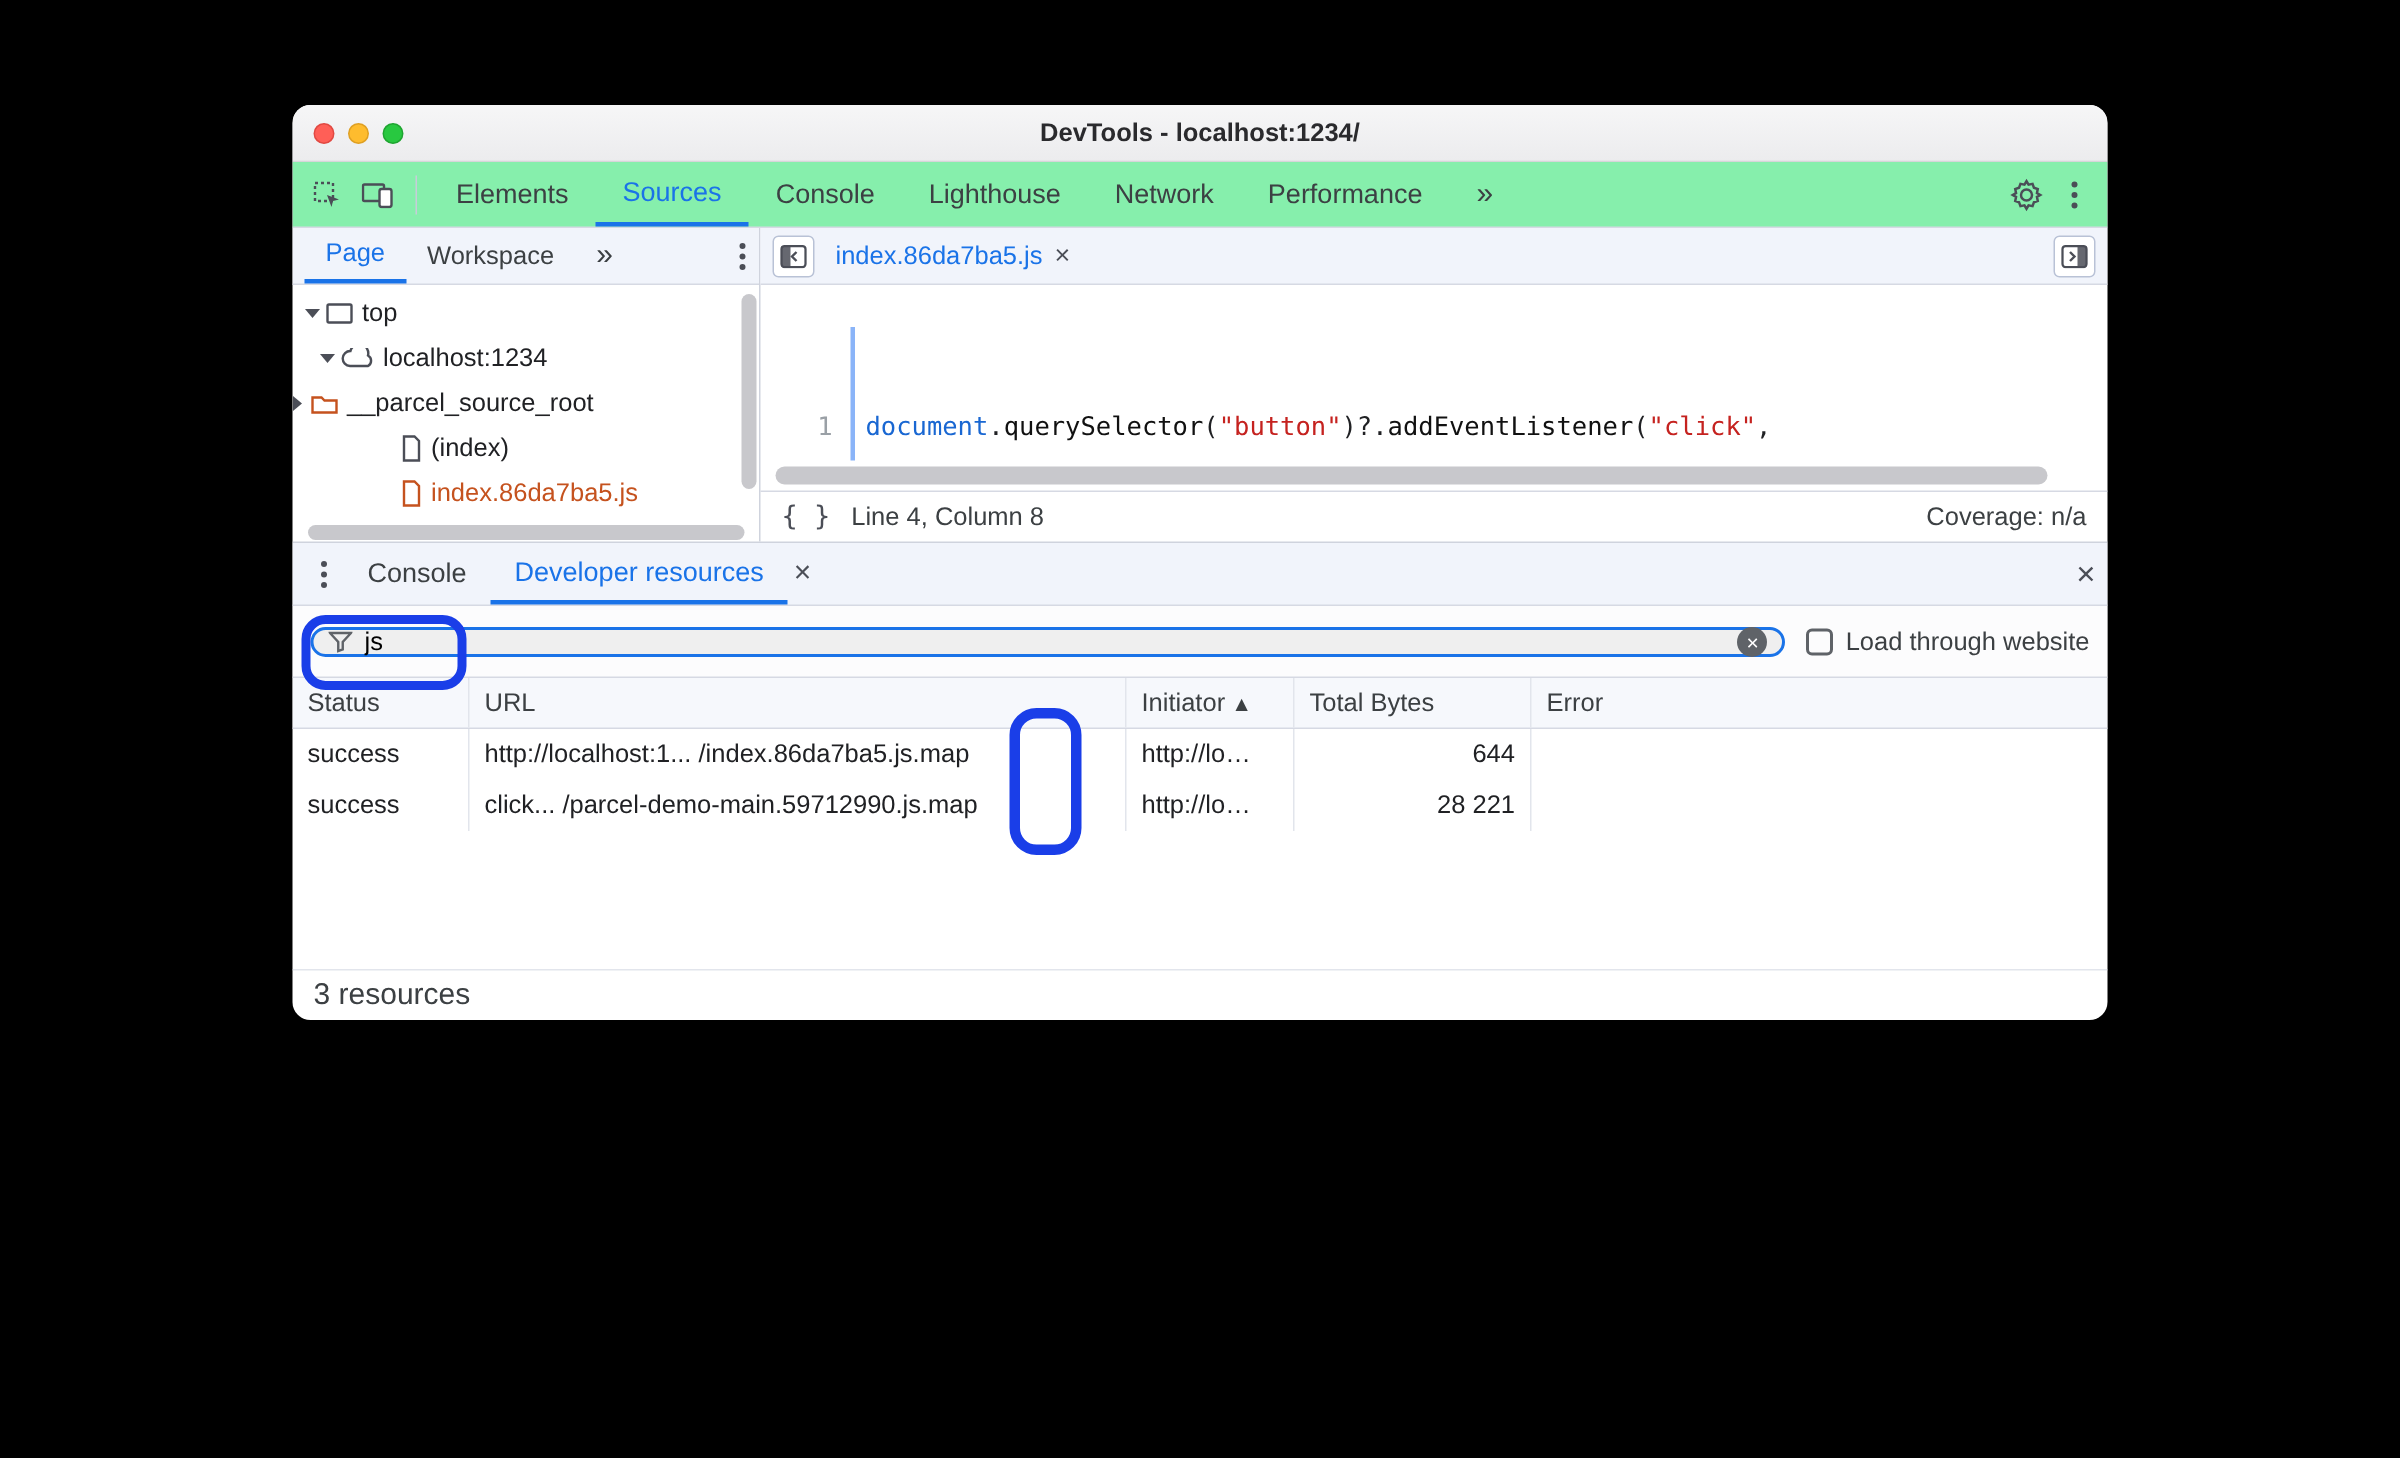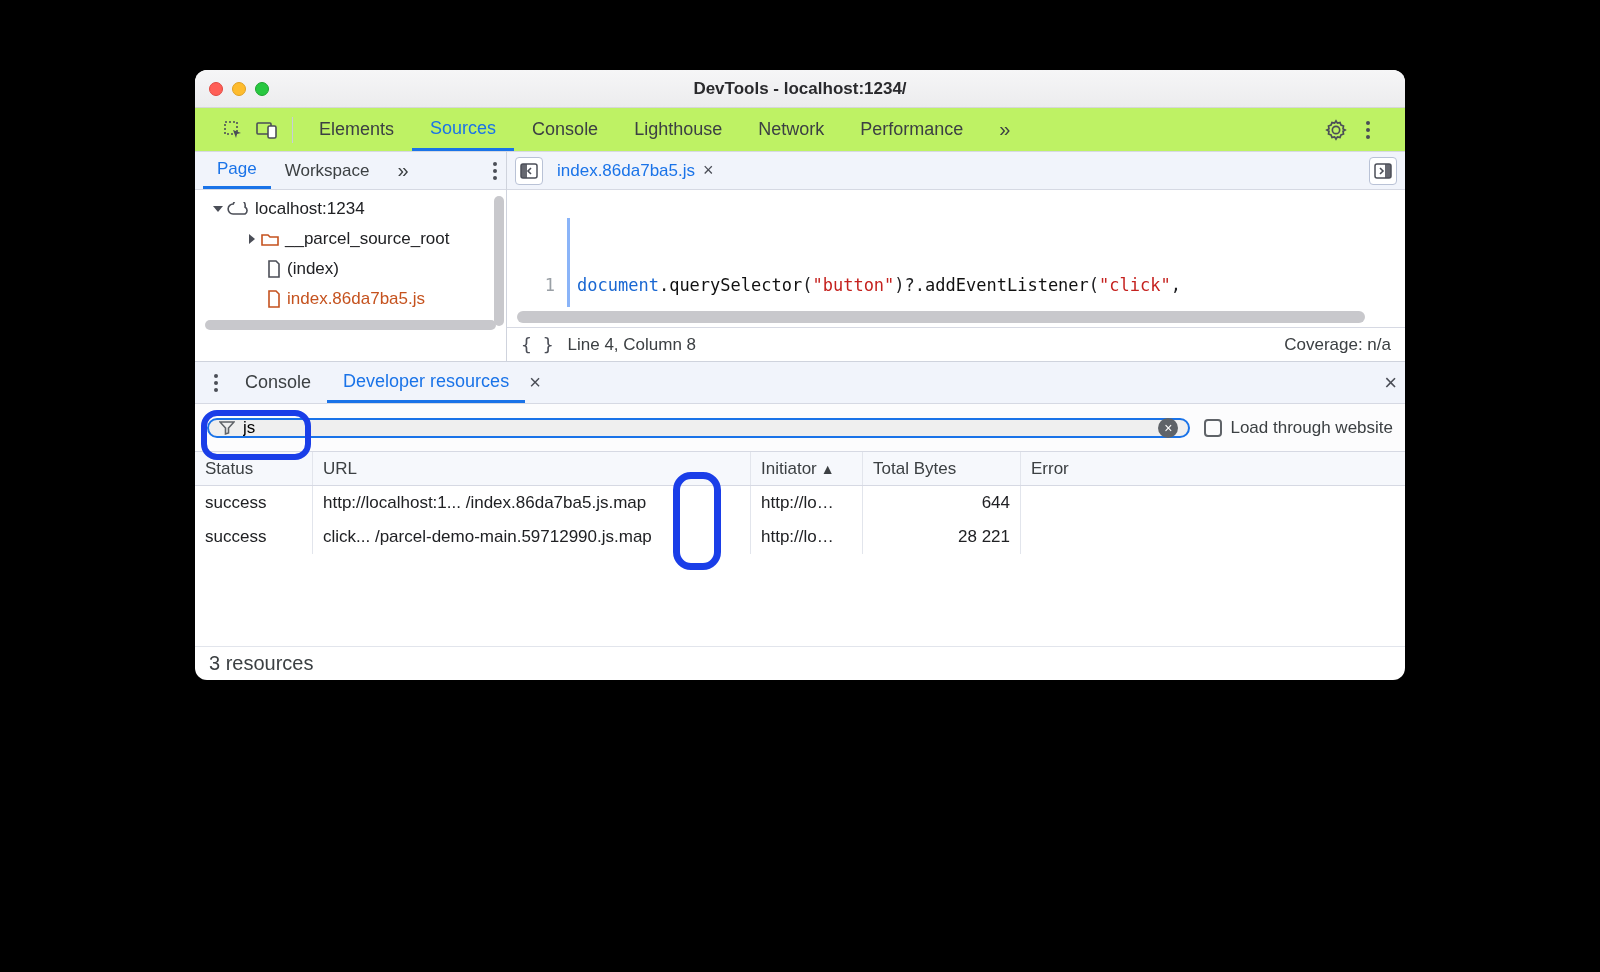--- a/index.html
+++ b/index.html
@@ -40,22 +40,22 @@
   .dot.yellow{background:#febc2e;border:1px solid #dfa023;}
   .dot.green{background:#28c840;border:1px solid #1fa531;}
   .titlebar .title {
     position:absolute; left:0; right:0; text-align:center;
     font-weight:600; font-size:17px; color:#2a2a2d;
   }
   
   .top-tabs {
     display:flex; align-items:center; height:44px;
     border-bottom:1px solid #d6d9e3;
-    background:#bef264;
-    padding: 0 21px;
+    background:#86efac;
+    padding: 0 6px;
   }
   .top-tabs .iconbtn {
     width:34px; height:34px; display:flex;align-items:center;justify-content:center;
     color:#4b4e57;
   }
   .top-tabs .sep { width:1px; height:26px; background:#c7cdd9; margin:0 8px; }
   .top-tabs .tab {
     padding: 0 18px; height:100%; display:flex;align-items:center;
     font-size:18px; color:#3c4043; cursor:pointer;
   }
@@ -80,21 +80,21 @@
     padding:0 14px; height:100%; display:flex;align-items:center; font-size:17px;color:#3c4043;cursor:pointer;
   }
   .page-tabs .ptab.active{color:#1a73e8;border-bottom:3px solid #1a73e8;font-weight:500;}
   .page-tabs .more{margin-left:auto;margin-right:8px;color:#4b4e57;}
   .tree {
     flex:1; overflow:auto; padding:4px 0; font-size:17px; position:relative;
   }
   .tree-row{display:flex;align-items:center;height:30px;gap:6px;}
   .tree .ind1{padding-left:10px;}
   .tree .ind2{padding-left:20px;}
-  .tree .ind3{padding-left:54px;}
+  .tree .ind3{}
   .tree .ind4{padding-left:72px;}
   .tri{display:inline-block;width:0;height:0;border-left:6px solid #4b4e57;border-top:5px solid transparent;border-bottom:5px solid transparent;transform:rotate(90deg);}
   .tri.right{transform:none;}
   .ico{display:inline-flex;}
   .tree .file-sel{color:#c5521e;}
   .hscroll{height:10px;margin:0 10px 4px;background:#c8c8cc;border-radius:5px;}
   .vscroll{width:10px;position:absolute;right:2px;top:6px;height:130px;background:#c8c8cc;border-radius:5px;}
   
   .editor-panel{flex:1;display:flex;flex-direction:column;}
   .editor-tabs{
@@ -225,20 +225,29 @@
         <div class="more">
           <svg width="6" height="20" viewBox="0 0 6 20">
               <circle cx="3" cy="3" r="2" fill="#4b4e57"></circle>
               <circle cx="3" cy="10" r="2" fill="#4b4e57"></circle>
               <circle cx="3" cy="17" r="2" fill="#4b4e57"></circle>
             </svg>
         </div>
       </div>
       <div class="tree">
         <div class="vscroll"></div>
+        <div class="tree-row ind1">
+          <span class="tri"></span>
+          <span class="ico">
+              <svg width="18" height="14" viewBox="0 0 18 14">
+                <rect x="1" y="1" width="16" height="12" rx="1" fill="none" stroke="#4b4e57" stroke-width="1.6"></rect>
+              </svg>
+            </span>
+          <span>top</span>
+        </div>
         <div class="tree-row ind2">
           <span class="tri"></span>
           <span class="ico">
               <svg width="22" height="14" viewBox="0 0 22 14">
                 <path d="M6 12a5 5 0 0 1 .3-10A6 6 0 0 1 18 5a4 4 0 0 1 0 7z" fill="none" stroke="#4b4e57" stroke-width="1.6"></path>
               </svg>
             </span>
           <span>localhost:1234</span>
         </div>
         <div class="tree-row ind3">

